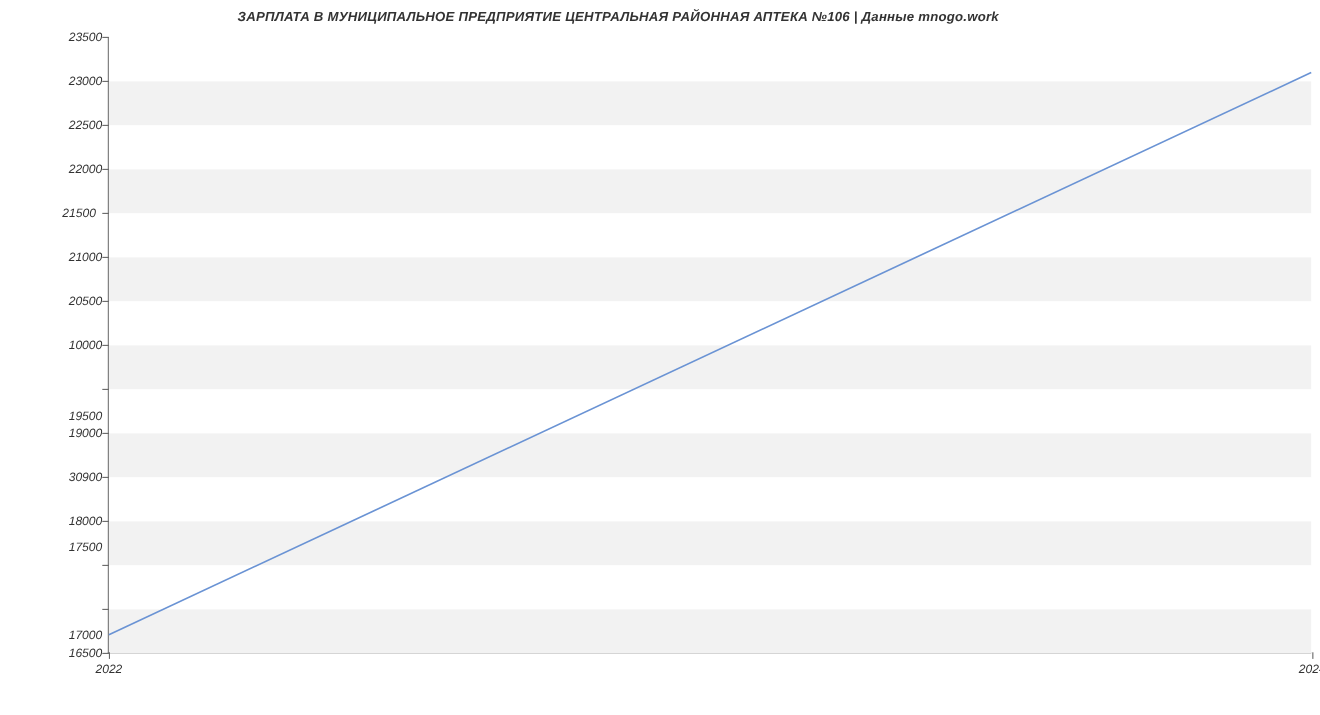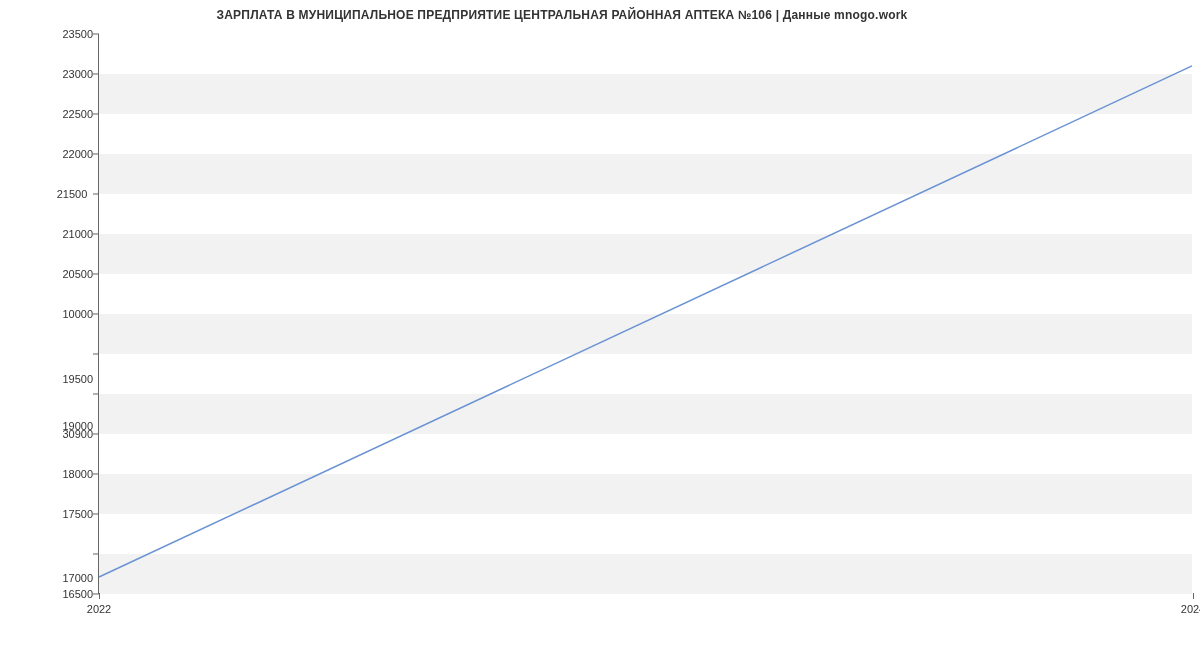--- a/index.html
+++ b/index.html
@@ -7,20 +7,21 @@
     padding: 0;
     background: #fff;
     font-family: Verdana, Geneva, sans-serif;
     font-size: 11px;
     color: #333;
   }
   .chart-wrap {
     position: relative;
     width: 1124px;
     height: 650px;
+    font-style: italic;
   }
   .title {
     position: absolute;
     top: 8px;
     left: 0;
     width: 100%;
     text-align: center;
     font-weight: bold;
     font-size: 12px;
     color: #333;
@@ -101,27 +102,27 @@
       <div class="band" style="top: 480px; height: 40px; background: rgb(255, 255, 255);"></div>
       <div class="band" style="top: 520px; height: 40px; background: rgb(242, 242, 242);"></div>
     <svg class="line" id="linesvg" preserveAspectRatio="none" viewBox="0 0 1094 560">
         <path d="M0 544 L1094 32" stroke="#6a93d4" stroke-width="1.5" fill="none"></path>
       </svg>
   <div class="ytick" style="top: 560px; left: -6px;"></div>
       <div class="ylabel" style="top: 560px;">16500</div>
       <div class="ytick" style="top: 520px; left: -6px;"></div>
       <div class="ylabel" style="top: 544px;">17000</div>
       <div class="ytick" style="top: 480px; left: -6px;"></div>
-      <div class="ylabel" style="top: 480px;">17500</div>
+      <div class="ylabel" style="top: 464px;">17500</div>
       <div class="ytick" style="top: 440px; left: -6px;"></div>
       <div class="ylabel" style="top: 440px;">18000</div>
       <div class="ytick" style="top: 400px; left: -6px;"></div>
       <div class="ylabel" style="top: 400px;">30900</div>
       <div class="ytick" style="top: 360px; left: -6px;"></div>
-      <div class="ylabel" style="top: 360px; margin-top: 32px;">19000</div>
+      <div class="ylabel" style="top: 360px;">19000</div>
       <div class="ytick" style="top: 320px; left: -6px;"></div>
       <div class="ylabel" style="top: 320px; margin-top: 25px;">19500</div>
       <div class="ytick" style="top: 280px; left: -6px;"></div>
       <div class="ylabel" style="top: 280px;">10000</div>
       <div class="ytick" style="top: 240px; left: -6px;"></div>
       <div class="ylabel" style="top: 240px;">20500</div>
       <div class="ytick" style="top: 200px; left: -6px;"></div>
       <div class="ylabel" style="top: 200px;">21000</div>
       <div class="ytick" style="top: 160px; left: -6px;"></div>
       <div class="ylabel" style="top: 160px; text-align: center;">21500</div>

